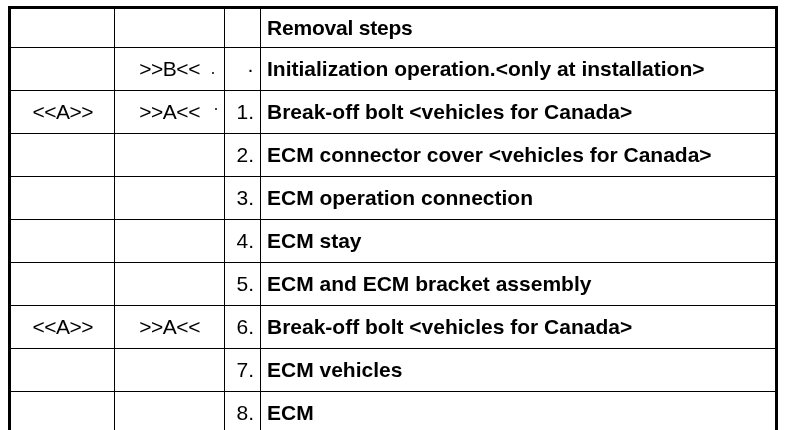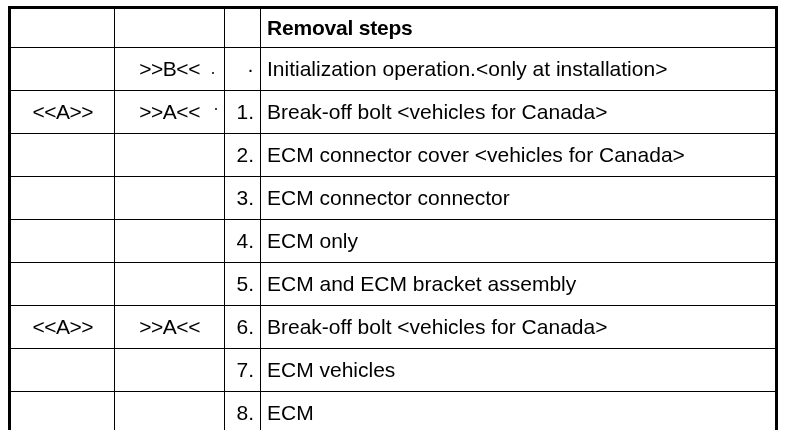--- a/index.html
+++ b/index.html
@@ -62,20 +62,21 @@
   }
 
   td.cell-num {
     text-align: right;
     padding-right: 5px;
   }
 
   td.cell-desc {
     text-align: left;
     padding-left: 7px;
+    font-weight: bold;
   }
 
   td.cell-header-title {
     font-weight: bold;
     letter-spacing: -0.2px;
   }
 
   
   .speck {
     position: absolute;
@@ -126,28 +127,28 @@
         <td class="cell-mark-a"></td>
         <td class="cell-mark-b"></td>
         <td class="cell-num">2.</td>
         <td class="cell-desc">ECM connector cover &lt;vehicles for Canada&gt;</td>
       </tr>
 
       <tr class="row-body">
         <td class="cell-mark-a"></td>
         <td class="cell-mark-b"></td>
         <td class="cell-num">3.</td>
-        <td class="cell-desc">ECM connector connector</td>
+        <td class="cell-desc">ECM operation connection</td>
       </tr>
 
       <tr class="row-body">
         <td class="cell-mark-a"></td>
         <td class="cell-mark-b"></td>
         <td class="cell-num">4.</td>
-        <td class="cell-desc">ECM only</td>
+        <td class="cell-desc">ECM stay</td>
       </tr>
 
       <tr class="row-body">
         <td class="cell-mark-a"></td>
         <td class="cell-mark-b"></td>
         <td class="cell-num">5.</td>
         <td class="cell-desc">ECM and ECM bracket assembly</td>
       </tr>
 
       <tr class="row-body">

